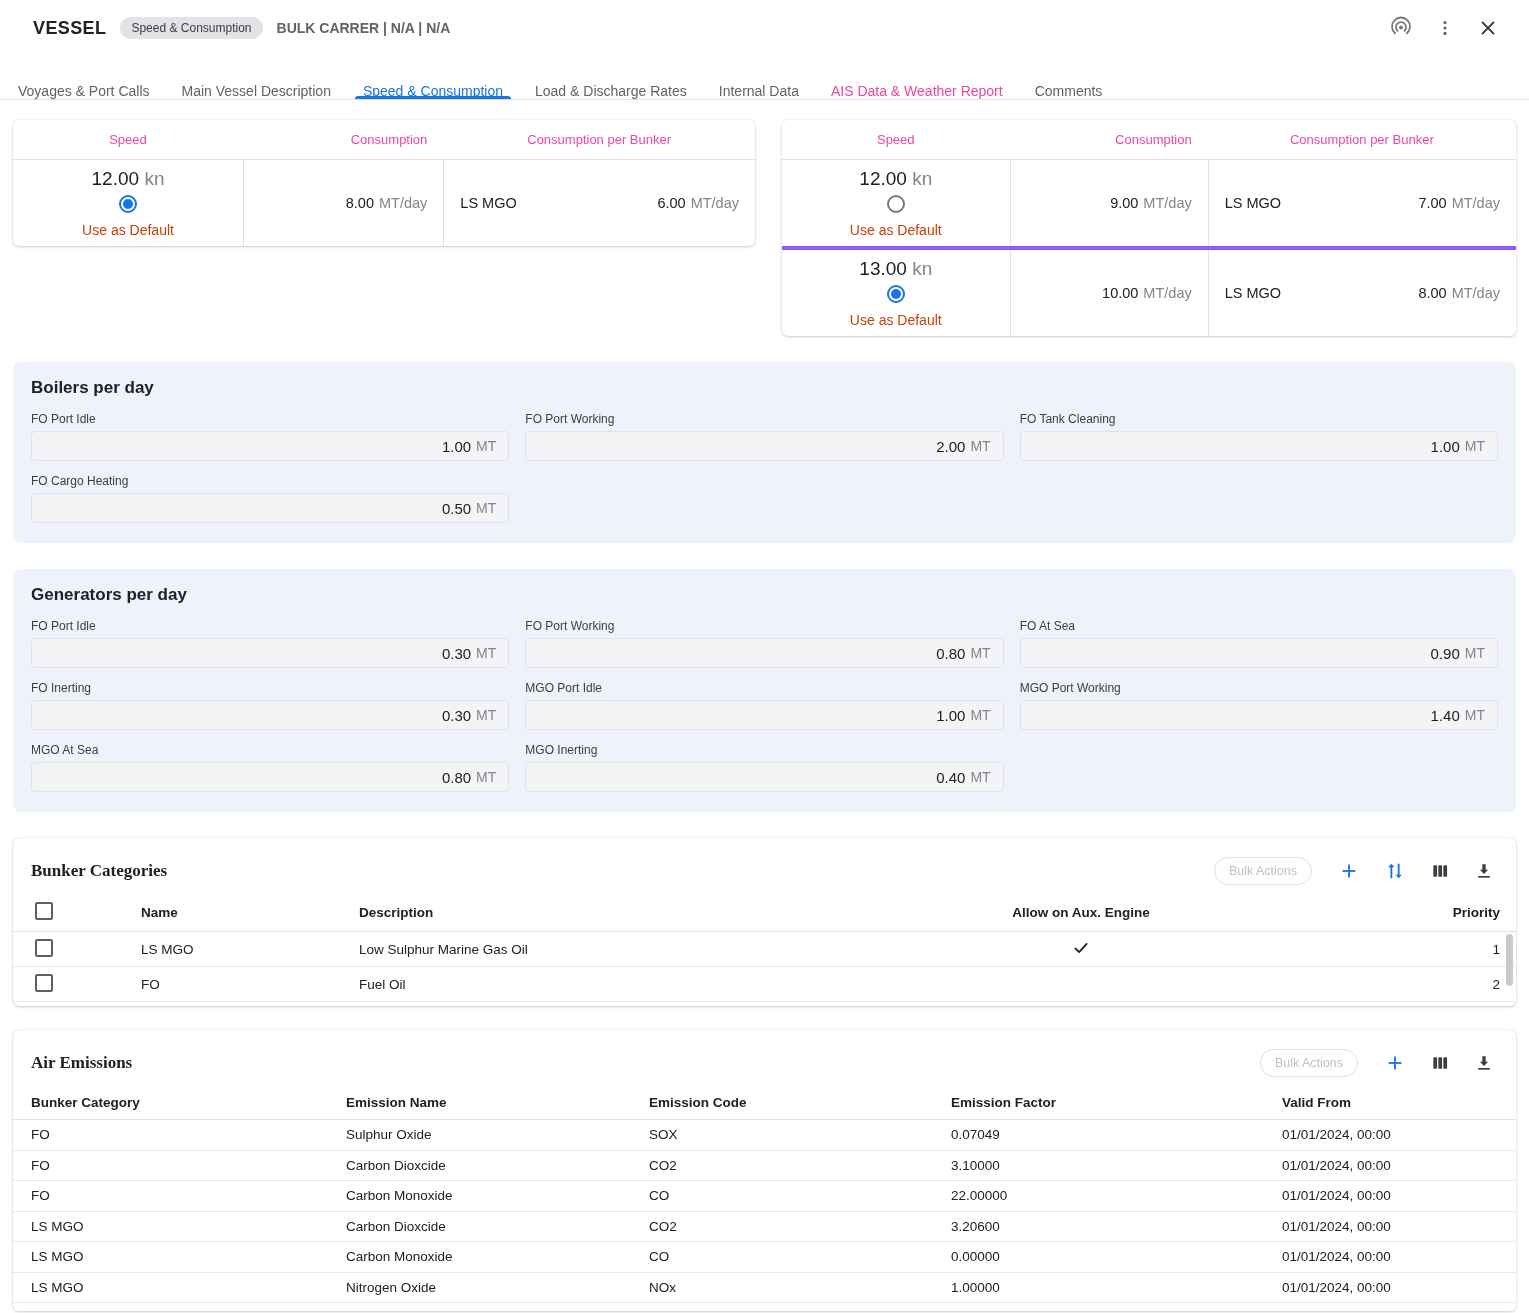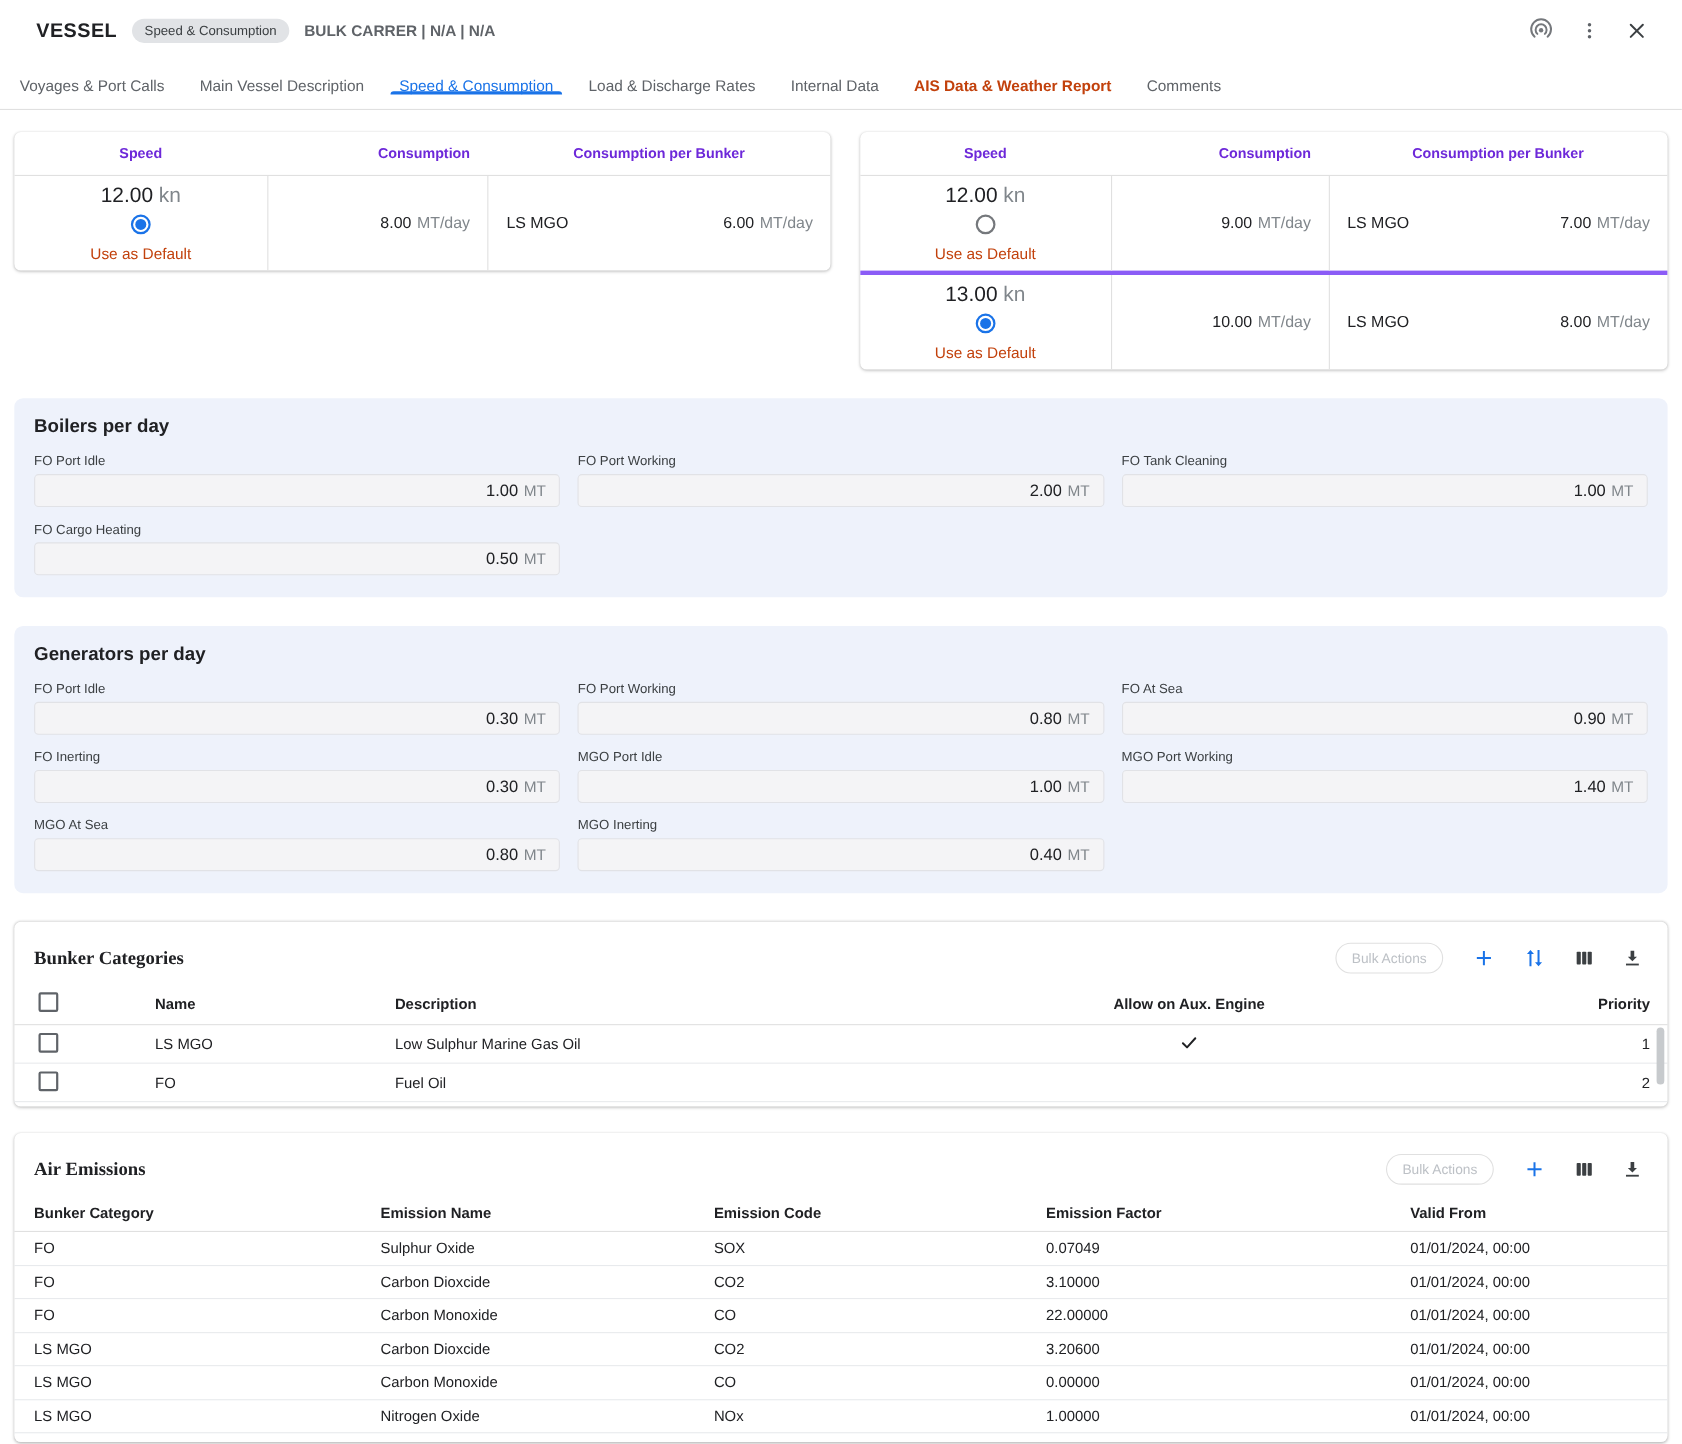--- a/index.html
+++ b/index.html
@@ -11,37 +11,37 @@
   }
   
   .app-header{display:flex;align-items:center;justify-content:space-between;height:56px;padding:0 26px 0 33px;}
   .header-left{display:flex;align-items:center;gap:14px;}
   .app-title{font-size:18px;font-weight:700;letter-spacing:.4px;margin:0;color:#202124;}
   .badge{background:#e1e3e6;border-radius:12px;padding:4px 11px;font-size:12px;color:#3c4043;font-weight:500;white-space:nowrap;}
   .subtitle{font-size:14px;color:#5f6368;font-weight:600;white-space:nowrap;}
   .header-right{display:flex;align-items:center;gap:14px;}
   .icon-btn{background:none;border:none;padding:4px;cursor:pointer;display:flex;align-items:center;justify-content:center;}
   
-  .tabs{display:flex;align-items:center;height:44px;border-bottom:1px solid #e0e0e0;padding:0 2px;}
+  .tabs{display:flex;align-items:flex-end;height:44px;border-bottom:1px solid #e0e0e0;padding:0 2px;}
   .tab{display:flex;align-items:center;padding:0 16px;font-size:14px;color:#5f6368;font-weight:500;position:relative;cursor:pointer;white-space:nowrap;}
   .tab.active{color:#1a73e8;}
   .tab.active::after{content:"";position:absolute;left:8px;right:8px;bottom:0;height:3px;background:#1a73e8;border-radius:3px 3px 0 0;}
-  .tab.dimmed{color:#c2410c;font-weight:bold;}
+  .tab.dimmed{color:#ec4899;}
   
   main{padding:20px 13px 24px;}
   .passages{display:flex;gap:27px;align-items:flex-start;margin-bottom:26px;}
   .card{background:#fff;border-radius:6px;box-shadow:0 1px 3px rgba(0,0,0,.18),0 0 2px rgba(0,0,0,.10);}
   
   .passage-card{overflow:hidden;}
   .passage-card.ballast{width:742px;}
   .passage-card.laden{width:734px;}
   .phead{display:flex;justify-content:space-between;align-items:center;padding:18px 22px 6px;}
   .phead h2{margin:0;font-size:17px;font-weight:600;color:#202124;}
   .pcols,.prow{display:grid;grid-template-columns:31% 27% 42%;}
-  .pcols{padding:12px 0;border-bottom:1px solid #e0e0e0;font-size:13px;font-weight:700;color:#6d28d9;}
+  .pcols{padding:12px 0;border-bottom:1px solid #e0e0e0;font-size:13px;font-weight:400;color:#ec4899;}
   .pcols .c1,.pcols .c3{text-align:center;}
   .pcols .c2{text-align:right;padding-right:16px;}
   .prow{min-height:60px;}
   .prow + .prow{border-top:4px solid #8b5cf6;text-align:right;}
   .cell{display:flex;}
   .cell + .cell{border-left:1px solid #e0e0e0;}
   .speed-cell{flex-direction:column;align-items:center;justify-content:center;gap:5px;padding:8px 0;}
   .speed-val{font-size:19px;color:#202124;}
   .unit{color:#80868b;}
   .radio-row{display:flex;align-items:center;gap:9px;font-size:14px;color:#c2410c;cursor:pointer;flex-direction:column;}

